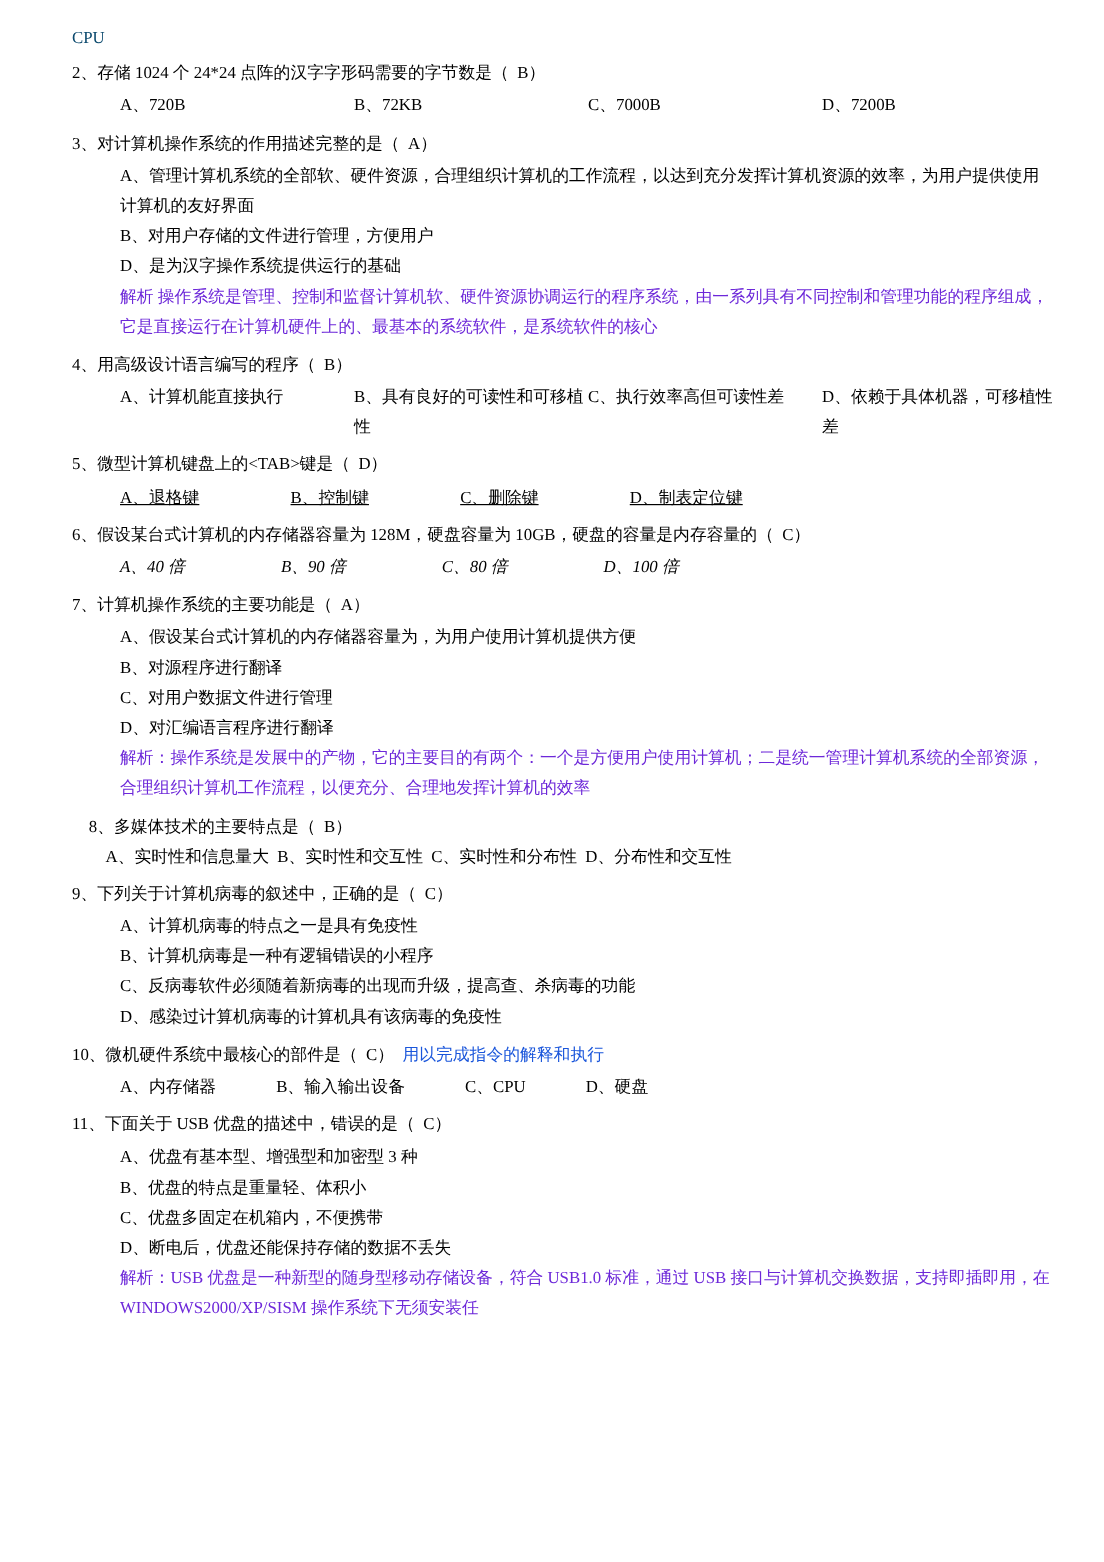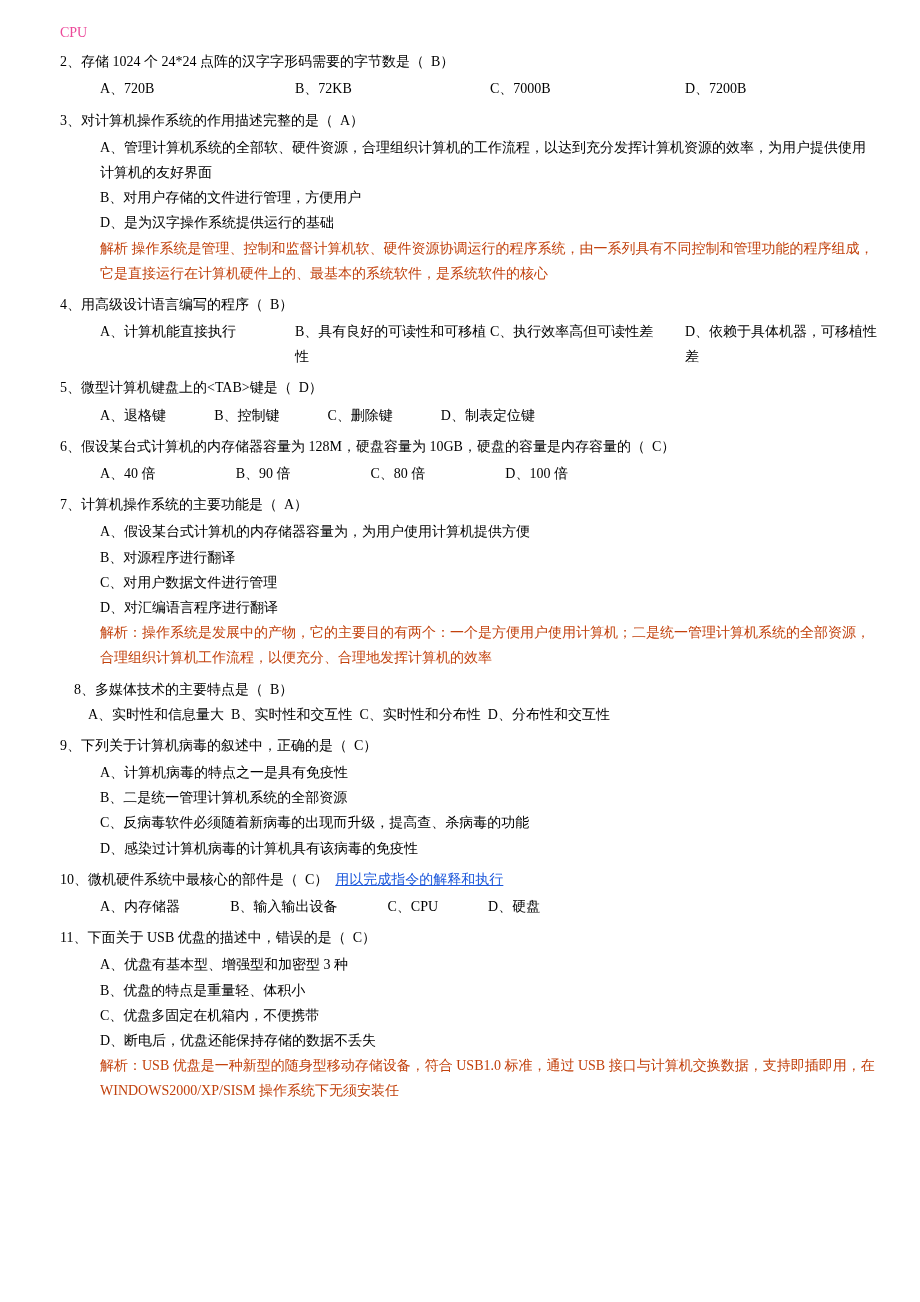--- a/index.html
+++ b/index.html
@@ -12,40 +12,39 @@
       line-height: 1.8;
       width: 920px;
       min-height: 1302px;
     }
     .blue-link {
       color: #1a56db;
       text-decoration: none;
     }
     .blue-text {
       color: #1a56db;
-      text-decoration: underline;
     }
     .question-block {
       margin-bottom: 6px;
     }
     .question-line {
       text-indent: 0;
       margin-bottom: 2px;
     }
     .explanation {
-      color: #c2410c;
+      color: #6d28d9;
       padding-left: 40px;
       margin-bottom: 4px;
       text-indent: 0;
     }
     .indent1 {
       padding-left: 40px;
     }
     .cpu-link {
-      color: #ec4899;
+      color: #0c4a6e;
       display: block;
       margin-bottom: 4px;
     }
     .four-col {
       display: grid;
       grid-template-columns: 1fr 1fr 1fr 1fr;
       padding-left: 40px;
     }
   </style>
 </head>
@@ -80,31 +79,31 @@
     <div style="padding-left:40px; display:grid; grid-template-columns:1fr 1fr 1fr 1fr;">
       <span>A、计算机能直接执行</span>
       <span>B、具有良好的可读性和可移植性</span>
       <span>C、执行效率高但可读性差</span>
       <span>D、依赖于具体机器，可移植性差</span>
     </div>
   </div>
 
   <div class="question-block">
     <div class="question-line">5、微型计算机键盘上的&lt;TAB&gt;键是（&nbsp;&nbsp;D）</div>
-    <div style="padding-left:40px; display:flex; gap:48px;">
+    <div style="padding-left:40px; display:flex; gap:76px;text-decoration:underline;">
       <span>A、退格键</span>
       <span>B、控制键</span>
       <span>C、删除键</span>
       <span>D、制表定位键</span>
     </div>
   </div>
 
   <div class="question-block">
     <div class="question-line">6、假设某台式计算机的内存储器容量为 128M，硬盘容量为 10GB，硬盘的容量是内存容量的（&nbsp;&nbsp;C）</div>
-    <div style="padding-left:40px; display:flex; gap:80px;">
+    <div style="padding-left:40px; display:flex; gap:80px;font-style:italic;">
       <span>A、40 倍</span>
       <span>B、90 倍</span>
       <span>C、80 倍</span>
       <span>D、100 倍</span>
     </div>
   </div>
 
   <div class="question-block">
     <div class="question-line">7、计算机操作系统的主要功能是（&nbsp;&nbsp;A）</div>
     <div class="indent1">A、假设某台式计算机的内存储器容量为，为用户使用计算机提供方便</div>
@@ -115,21 +114,21 @@
   </div>
 
   <div class="question-block">
     <div style="padding-left:14px;">8、多媒体技术的主要特点是（&nbsp;&nbsp;B）</div>
     <div style="padding-left:28px;">A、实时性和信息量大&nbsp;&nbsp;B、实时性和交互性&nbsp;&nbsp;C、实时性和分布性&nbsp;&nbsp;D、分布性和交互性</div>
   </div>
 
   <div class="question-block">
     <div class="question-line">9、下列关于计算机病毒的叙述中，正确的是（&nbsp;&nbsp;C）</div>
     <div class="indent1">A、计算机病毒的特点之一是具有免疫性</div>
-    <div class="indent1">B、二是统一管理计算机系统的全部资源</div>
+    <div class="indent1">B、计算机病毒是一种有逻辑错误的小程序</div>
     <div class="indent1">C、反病毒软件必须随着新病毒的出现而升级，提高查、杀病毒的功能</div>
     <div class="indent1">D、感染过计算机病毒的计算机具有该病毒的免疫性</div>
   </div>
 
   <div class="question-block">
     <div class="question-line">10、微机硬件系统中最核心的部件是（&nbsp;&nbsp;C）&nbsp;&nbsp;<span class="blue-text">用以完成指令的解释和执行</span></div>
     <div style="padding-left:40px; display:flex; gap:50px;text-align:center;">
       <span>A、内存储器</span>
       <span>B、输入输出设备</span>
       <span>C、CPU</span>

